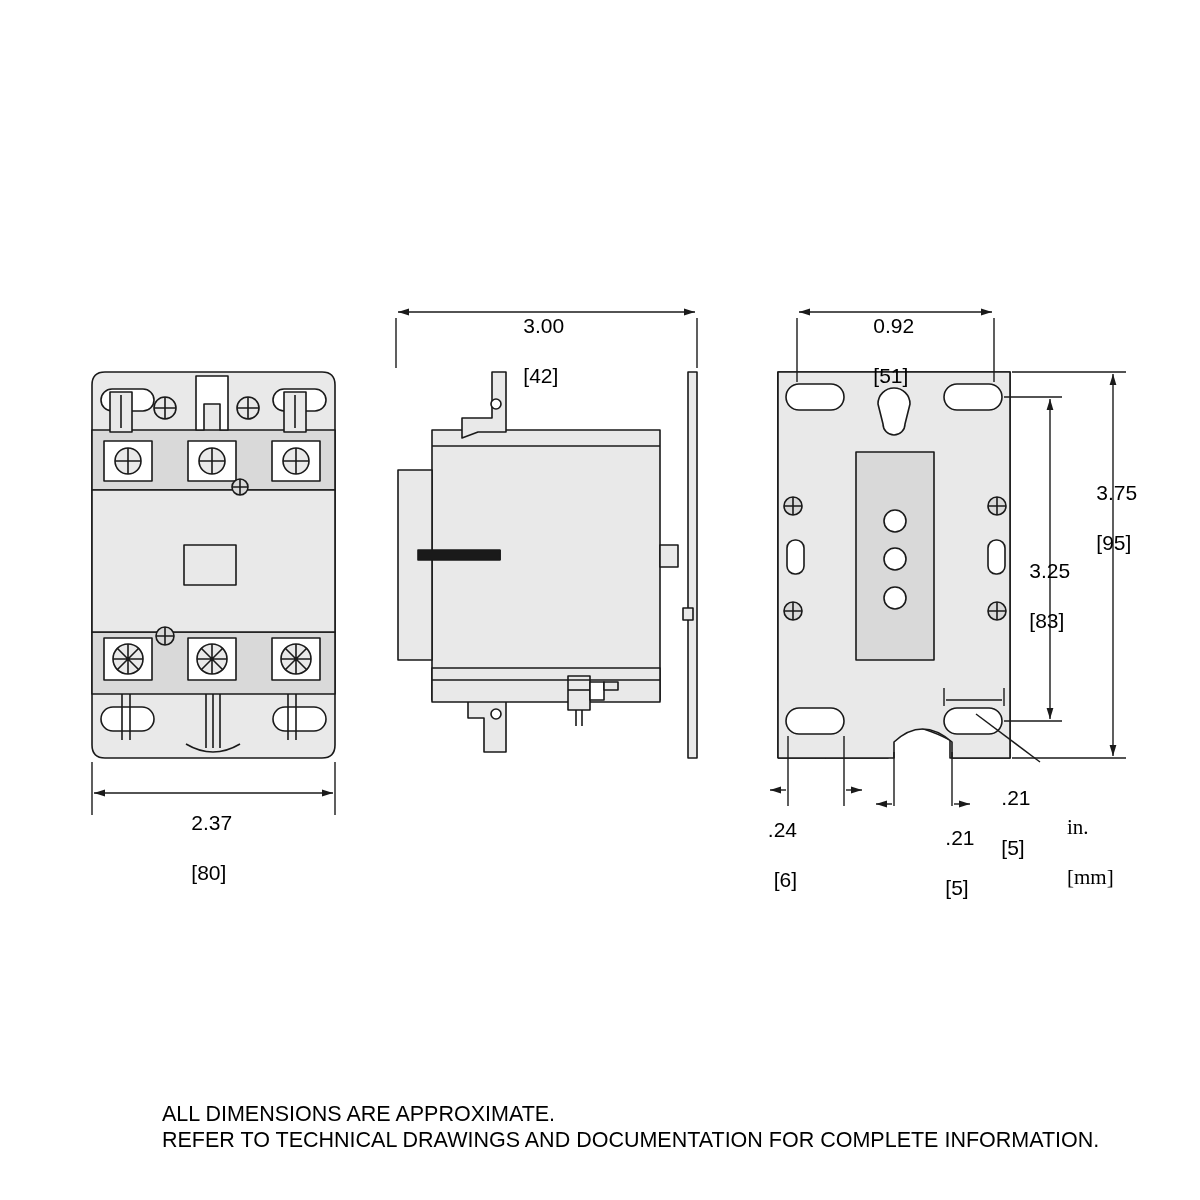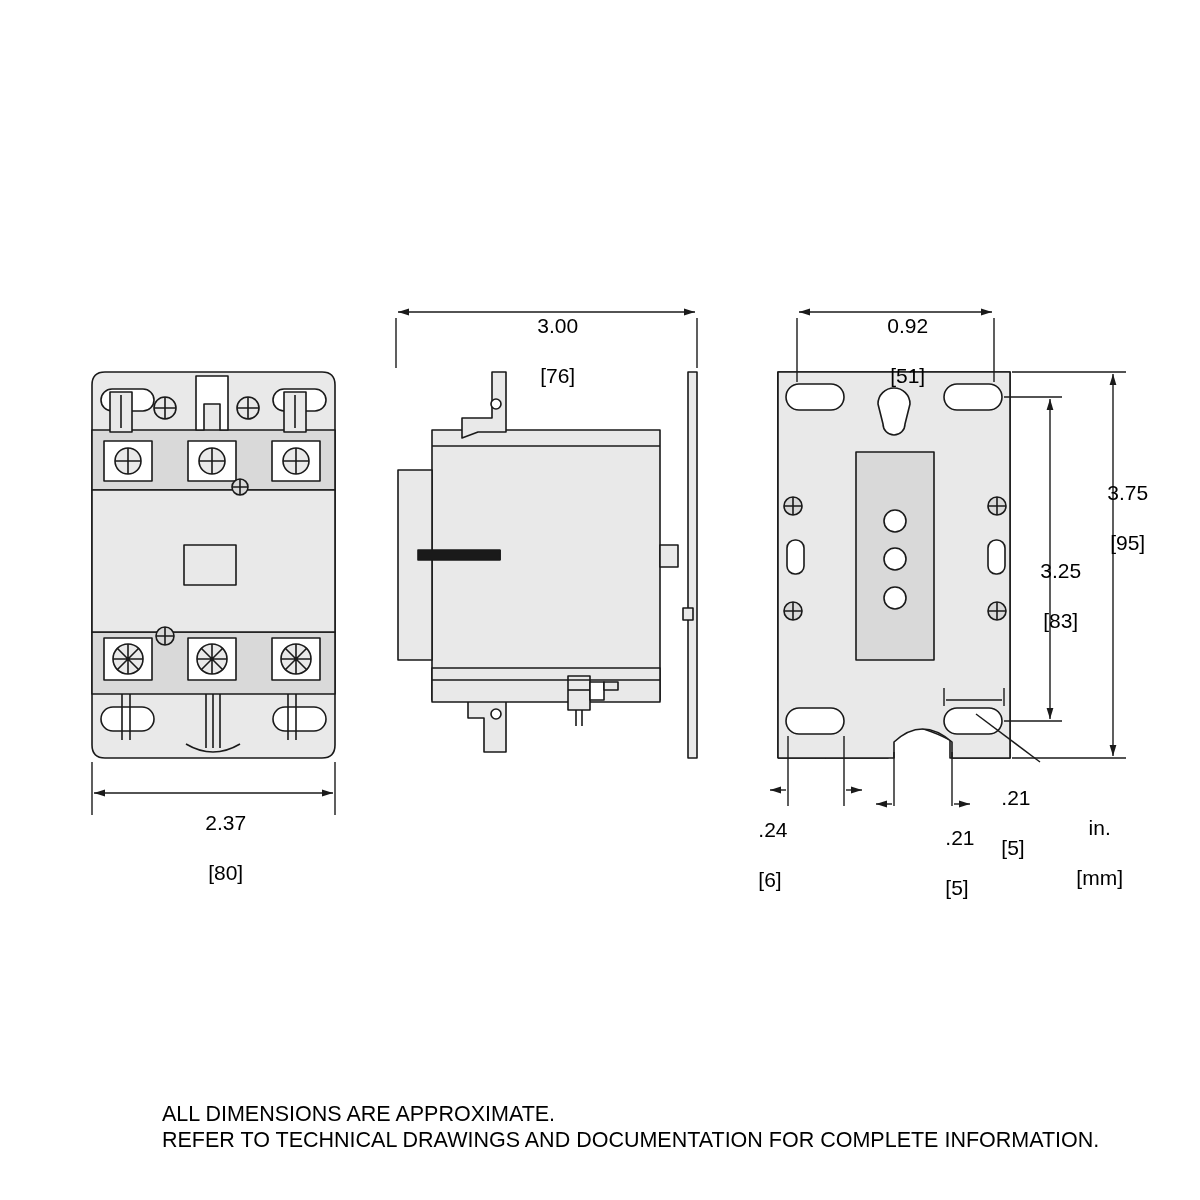--- a/index.html
+++ b/index.html
@@ -26,21 +26,21 @@
     width: 1200px;
     height: 1200px;
   }
   .dim-text {
     position: absolute;
     font-family: "Liberation Sans", sans-serif;
     font-size: 21px;
     line-height: 25px;
     color: #000;
     white-space: pre;
-    text-align: center;
+    text-align: left;
   }
   .note {
     position: absolute;
     font-family: "Liberation Sans", sans-serif;
     font-size: 21.5px;
     line-height: 28px;
     color: #000;
     white-space: pre;
   }
 </style>
@@ -227,21 +227,21 @@
     </g>
   </svg>
 
   <div class="dim-text" style="left:168px; top:785px; width:92px;">
     <span>2.37</span><br>
     <span>[80]</span>
   </div>
 
   <div class="dim-text" style="left:500px; top:288px; width:92px;">
     <span>3.00</span><br>
-    <span>[76]</span>
+    <span>[42]</span>
   </div>
 
   <div class="dim-text" style="left:850px; top:288px; width:92px;">
     <span>0.92</span><br>
     <span>[51]</span>
   </div>
 
   <div class="dim-text" style="left:1073px; top:455px; width:86px;">
     <span>3.75</span><br>
     <span>[95]</span>
@@ -250,31 +250,31 @@
   <div class="dim-text" style="left:1006px; top:533px; width:86px;">
     <span>3.25</span><br>
     <span>[83]</span>
   </div>
 
   <div class="dim-text" style="left:978px; top:760px; width:68px; text-align:left;">
     <span>.21</span><br>
     <span>[5]</span>
   </div>
 
-  <div class="dim-text" style="left:735px; top:792px; width:62px; text-align:left;">
+  <div class="dim-text" style="left:735px; top:792px; width:62px; text-align:right;">
     <span>.24</span><br>
     <span>[6]</span>
   </div>
 
   <div class="dim-text" style="left:922px; top:800px; width:62px; text-align:left;">
     <span>.21</span><br>
     <span>[5]</span>
   </div>
 
-  <div class="dim-text" style="left:1046px; top:790px; width:84px;">
+  <div class="dim-text" style="left:1046px; top:790px; width:84px;font-family:Liberation Serif, serif;">
     <span>in.</span><br>
     <span>[mm]</span>
   </div>
 
   <div class="note" style="left:162px; top:1100px;">ALL DIMENSIONS ARE APPROXIMATE.</div>
   <div class="note" style="left:162px; top:1126px;">REFER TO TECHNICAL DRAWINGS AND DOCUMENTATION FOR COMPLETE INFORMATION.</div>
 
 </div>
 
 </body></html>

